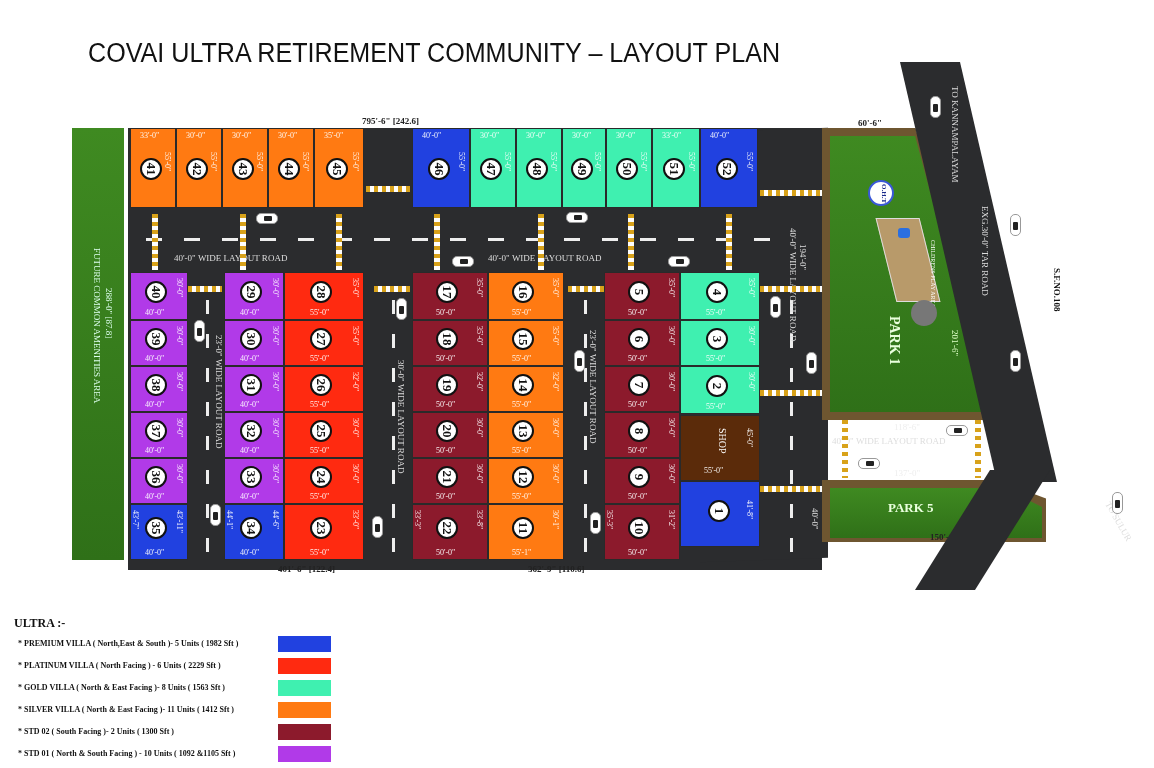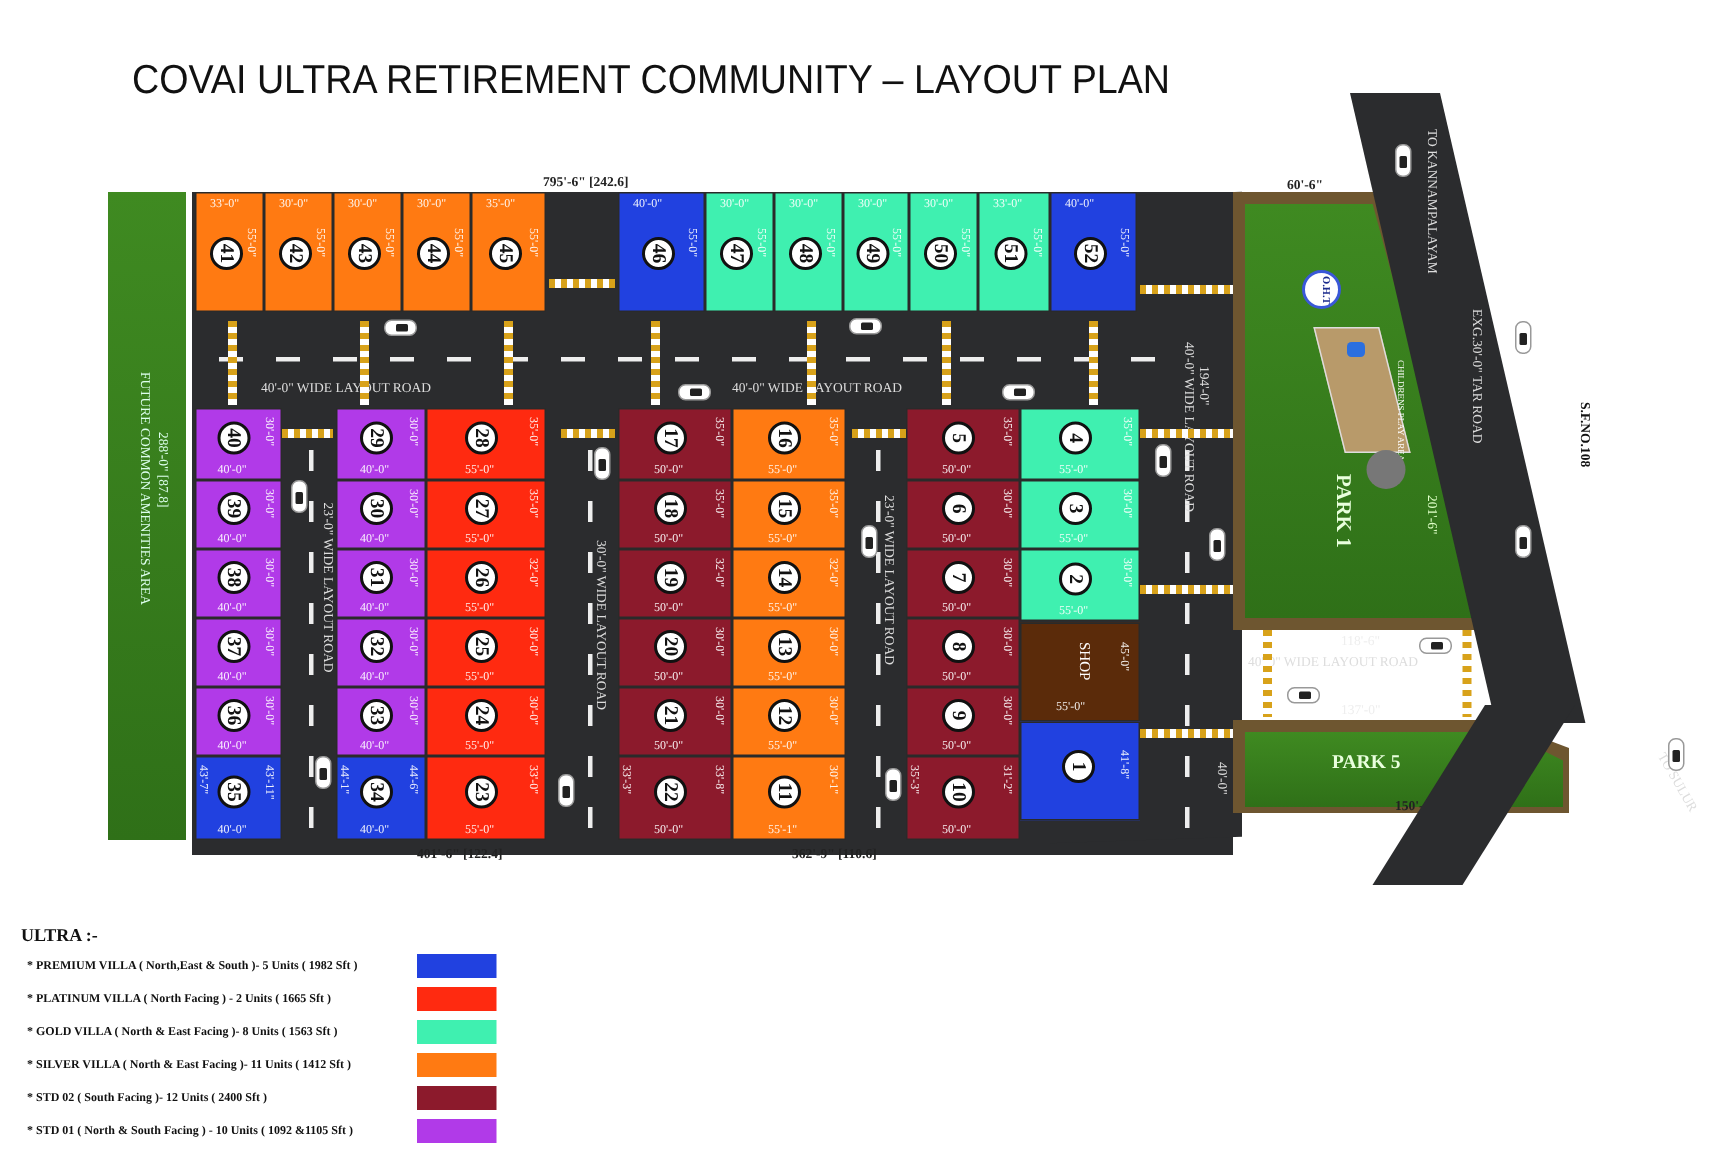--- a/index.html
+++ b/index.html
@@ -386,23 +386,23 @@
 <div class="zebrav" style="left:336px;top:214px;width:6px;height:56px;"></div>
 <div class="zebrav" style="left:434px;top:214px;width:6px;height:56px;"></div>
 <div class="zebrav" style="left:538px;top:214px;width:6px;height:56px;"></div>
 <div class="zebrav" style="left:628px;top:214px;width:6px;height:56px;"></div>
 <div class="zebrav" style="left:726px;top:214px;width:6px;height:56px;"></div>
 
 <div class="legend-title">ULTRA :-</div>
 <div id="legend">
     <div class="legend-row" style="top:639px;">* PREMIUM VILLA ( North,East &amp; South )-  5 Units  ( 1982 Sft )</div>
        <div class="swatch" style="top:636px;background:#2141e0;"></div>
-    <div class="legend-row" style="top:661px;">* PLATINUM VILLA ( North Facing ) -  2 Units  ( 1665 Sft )</div>
+    <div class="legend-row" style="top:661px;">* PLATINUM VILLA ( North Facing ) -  6 Units  ( 2229 Sft )</div>
        <div class="swatch" style="top:658px;background:#ff2a10;"></div>
     <div class="legend-row" style="top:683px;">* GOLD VILLA ( North &amp; East Facing )-  8 Units  ( 1563 Sft )</div>
        <div class="swatch" style="top:680px;background:#3ff0b0;"></div>
     <div class="legend-row" style="top:705px;">* SILVER VILLA ( North &amp; East Facing )- 11 Units ( 1412 Sft )</div>
        <div class="swatch" style="top:702px;background:#ff7a12;"></div>
-    <div class="legend-row" style="top:727px;">* STD 02 ( South Facing )- 12 Units ( 2400 Sft )</div>
+    <div class="legend-row" style="top:727px;">* STD 02 ( South Facing )- 2 Units ( 1300 Sft )</div>
        <div class="swatch" style="top:724px;background:#8c1a2c;"></div>
     <div class="legend-row" style="top:749px;">* STD 01 ( North &amp; South Facing ) - 10 Units  ( 1092 &amp;1105 Sft )</div>
        <div class="swatch" style="top:746px;background:#b13ae8;"></div>
   </div>
 
 </body></html>

